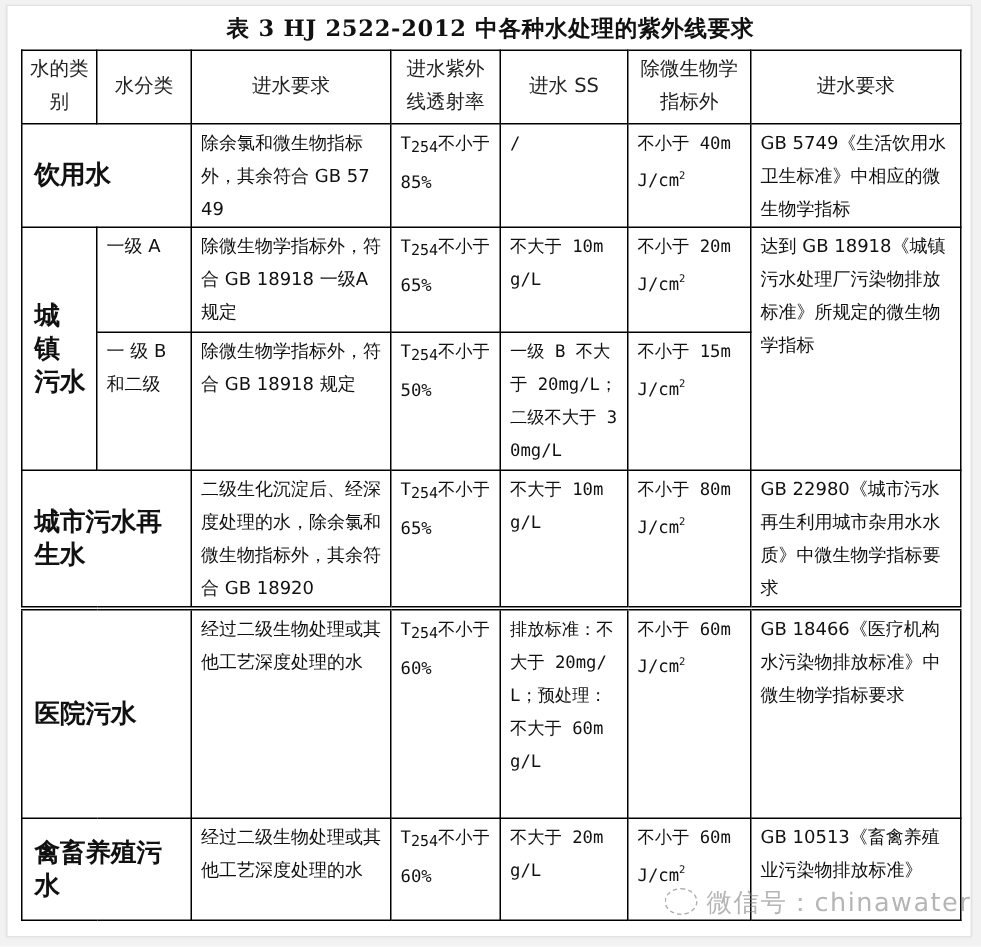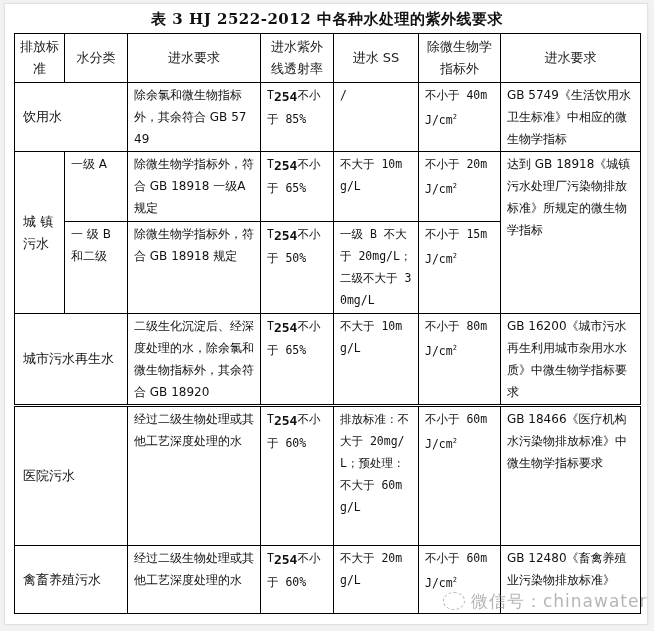--- a/index.html
+++ b/index.html
@@ -36,25 +36,25 @@
     vertical-align: top;
     padding: 1px 6px;
     word-break: break-all;
   }
   thead td {
     text-align: center; vertical-align: middle;
     font-size: 13px; line-height: 22px; color: #222;
     padding: 2px 4px;
   }
   td.cat {
-    font-weight: normal; vertical-align: middle; font-size: 13px;
+    font-weight: bold; vertical-align: middle; font-size: 17px;
     padding-left: 8px;
   }
   td.mono { font-family: "DejaVu Sans Mono", "Liberation Mono", monospace; font-size: 11.5px; }
-  .sub { font-size: 13px; vertical-align: -2px; font-weight: bold; }
+  .sub { font-size: 10px; vertical-align: -2px; }
   .sup { font-size: 7px; vertical-align: 5px; }
   tr.double-top td { border-top: 3px double #000; }
   .watermark {
     position: absolute; left: 443px; top: 590px;
     font-size: 17px; color: rgba(120,120,120,0.55);
     white-space: nowrap; letter-spacing: 1px;
   }
   .wm-icon {
     display: inline-block; width: 20px; height: 16px; margin-right: 6px;
     border: 1px dashed rgba(120,120,120,0.6); border-radius: 50%;
@@ -73,21 +73,21 @@
     <col style="width:50px">
     <col style="width:63px">
     <col style="width:133px">
     <col style="width:73px">
     <col style="width:85px">
     <col style="width:82px">
     <col style="width:140px">
   </colgroup>
   <thead>
     <tr style="height:48px">
-      <td>排放标准</td>
+      <td>水的类别</td>
       <td>水分类</td>
       <td>进水要求</td>
       <td>进水紫外线透射率</td>
       <td>进水 SS</td>
       <td>除微生物学指标外</td>
       <td>进水要求</td>
     </tr>
   </thead>
   <tbody>
 
@@ -117,38 +117,38 @@
       <td class="mono">一级 B 不大于 20mg/L；二级不大于 30mg/L</td>
       <td class="mono"><span>不小于 15mJ/cm</span><span class="sup">2</span></td>
     </tr>
 
     <tr style="height:92px">
       <td colspan="2" class="cat">城市污水再生水</td>
       <td>二级生化沉淀后、经深度处理的水，除余氯和微生物指标外，其余符合 GB 18920</td>
       <td class="mono"><span>T</span><span class="sub">254</span><span>不小于 65%</span></td>
       <td class="mono">不大于 10mg/L</td>
       <td class="mono"><span>不小于 80mJ/cm</span><span class="sup">2</span></td>
-      <td>GB 16200《城市污水再生利用城市杂用水水质》中微生物学指标要求</td>
+      <td>GB 22980《城市污水再生利用城市杂用水水质》中微生物学指标要求</td>
     </tr>
 
     <tr class="double-top" style="height:140px">
       <td colspan="2" class="cat">医院污水</td>
       <td>经过二级生物处理或其他工艺深度处理的水</td>
       <td class="mono"><span>T</span><span class="sub">254</span><span>不小于 60%</span></td>
       <td class="mono">排放标准：不大于 20mg/L；预处理：不大于 60mg/L</td>
       <td class="mono"><span>不小于 60mJ/cm</span><span class="sup">2</span></td>
       <td>GB 18466《医疗机构水污染物排放标准》中微生物学指标要求</td>
     </tr>
 
     <tr style="height:68px">
       <td colspan="2" class="cat">禽畜养殖污水</td>
       <td>经过二级生物处理或其他工艺深度处理的水</td>
       <td class="mono"><span>T</span><span class="sub">254</span><span>不小于 60%</span></td>
       <td class="mono">不大于 20mg/L</td>
       <td class="mono"><span>不小于 60mJ/cm</span><span class="sup">2</span></td>
-      <td>GB 12480《畜禽养殖业污染物排放标准》</td>
+      <td>GB 10513《畜禽养殖业污染物排放标准》</td>
     </tr>
   </tbody>
 </table>
 
 <div class="watermark">
   <span class="wm-icon"></span><span>微信号：chinawater</span>
 </div>
 
 </body></html>

